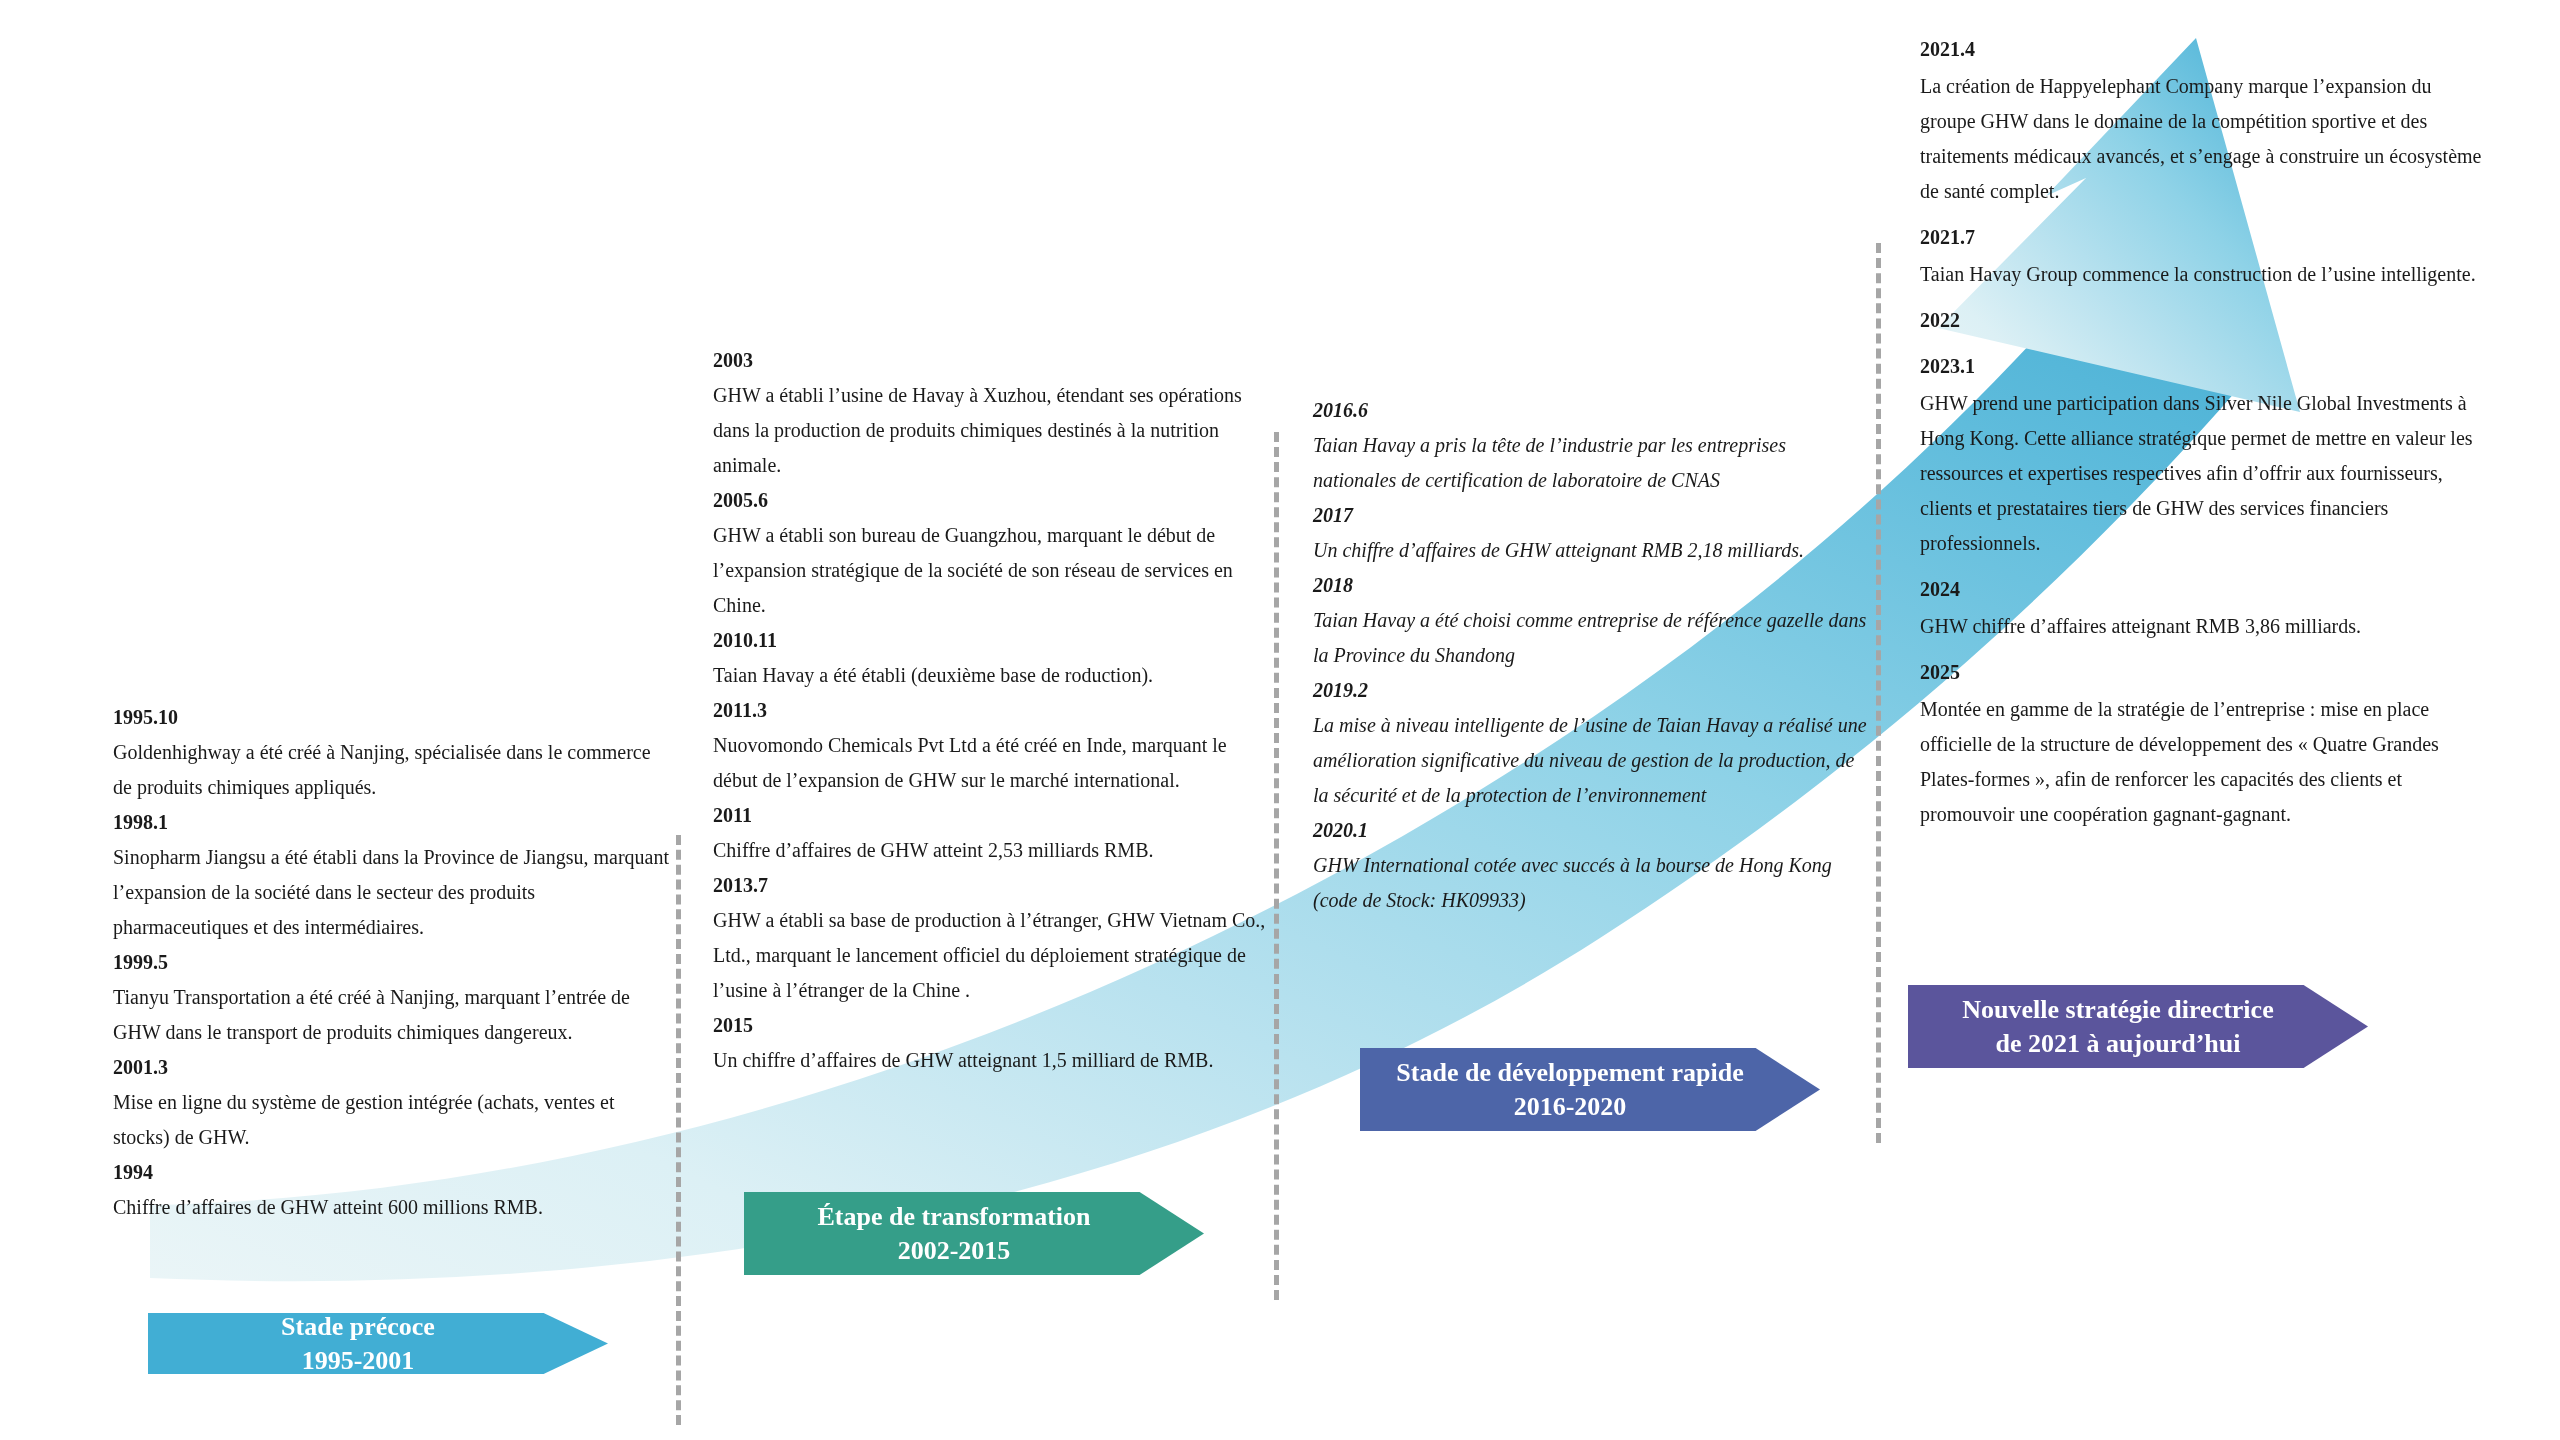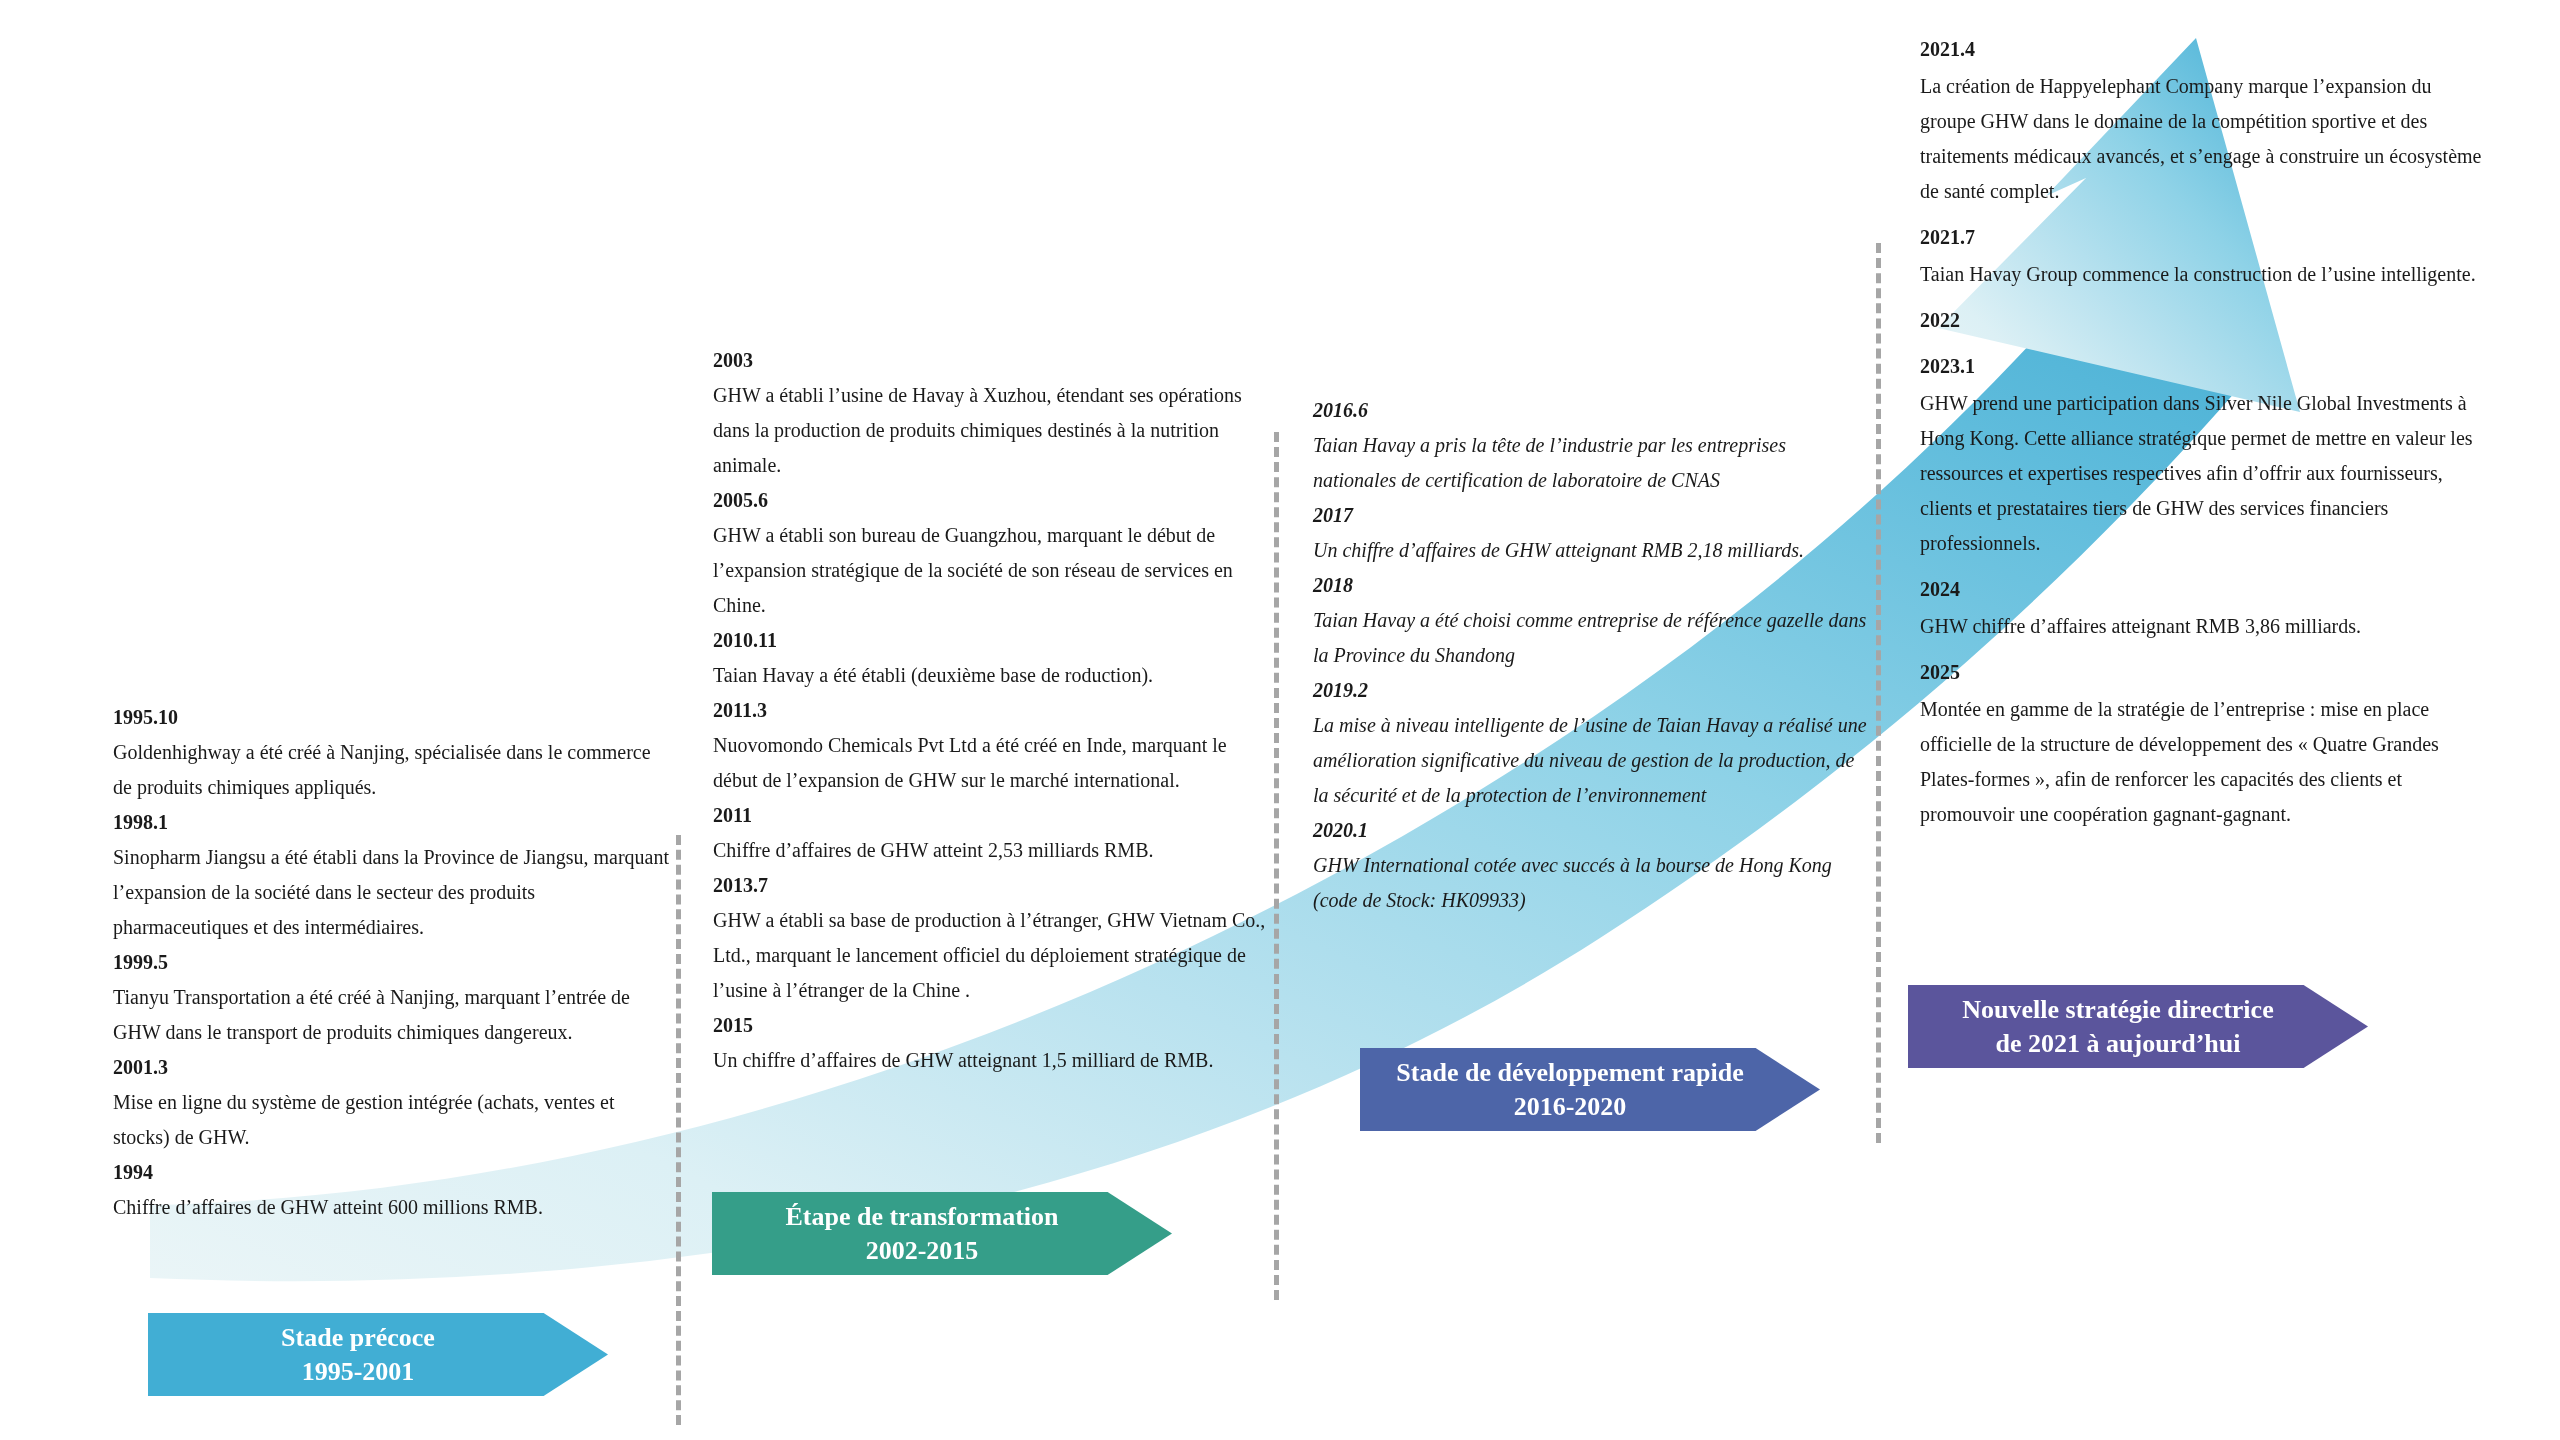--- a/index.html
+++ b/index.html
@@ -143,21 +143,21 @@
     <div class="entry">
       <div class="entry-year">2001.3</div>
       <div class="entry-text">Mise en ligne du système de gestion intégrée (achats, ventes et stocks) de GHW.</div>
     </div>
     <div class="entry">
       <div class="entry-year">1994</div>
       <div class="entry-text">Chiffre d’affaires de GHW atteint 600 millions RMB.</div>
     </div>
   </div>
 
-  <div class="banner" id="banner-1" style="left: 148px; top: 1313px; width: 460px; height: 83px; background: rgb(65, 174, 212);">
+  <div class="banner" id="banner-1" style="left: 148px; top: 1313px; width: 460px; height: 61px; background: rgb(65, 174, 212);">
     <div>
       <span>Stade précoce</span>
       <span>1995-2001</span>
     </div>
   </div>
 
   <div class="column col-wide" id="col-2" style="left:713px; top:343px; width:560px;">
     <div class="entry">
       <div class="entry-year">2003</div>
       <div class="entry-text">GHW a établi l’usine de Havay à Xuzhou, étendant ses opérations dans la production de produits chimiques destinés à la nutrition animale.</div>
@@ -181,21 +181,21 @@
     <div class="entry">
       <div class="entry-year">2013.7</div>
       <div class="entry-text">GHW a établi sa base de production à l’étranger, GHW Vietnam Co., Ltd., marquant le lancement officiel du déploiement stratégique de l’usine à l’étranger de la Chine .</div>
     </div>
     <div class="entry">
       <div class="entry-year">2015</div>
       <div class="entry-text">Un chiffre d’affaires de GHW atteignant 1,5 milliard de RMB.</div>
     </div>
   </div>
 
-  <div class="banner" id="banner-2" style="left: 712px; top: 1192px; width: 460px; height: 83px; background: rgb(53, 158, 137); text-align: center;">
+  <div class="banner" id="banner-2" style="left: 744px; top: 1192px; width: 460px; height: 83px; background: rgb(53, 158, 137); text-align: center;">
     <div>
       <span>Étape de transformation</span>
       <span>2002-2015</span>
     </div>
   </div>
 
   <div class="column col-wide" id="col-3" style="left:1313px; top:393px; width:560px;font-style:italic;">
     <div class="entry">
       <div class="entry-year">2016.6</div>
       <div class="entry-text">Taian Havay a pris la tête de l’industrie par les entreprises nationales de certification de laboratoire de CNAS</div>

